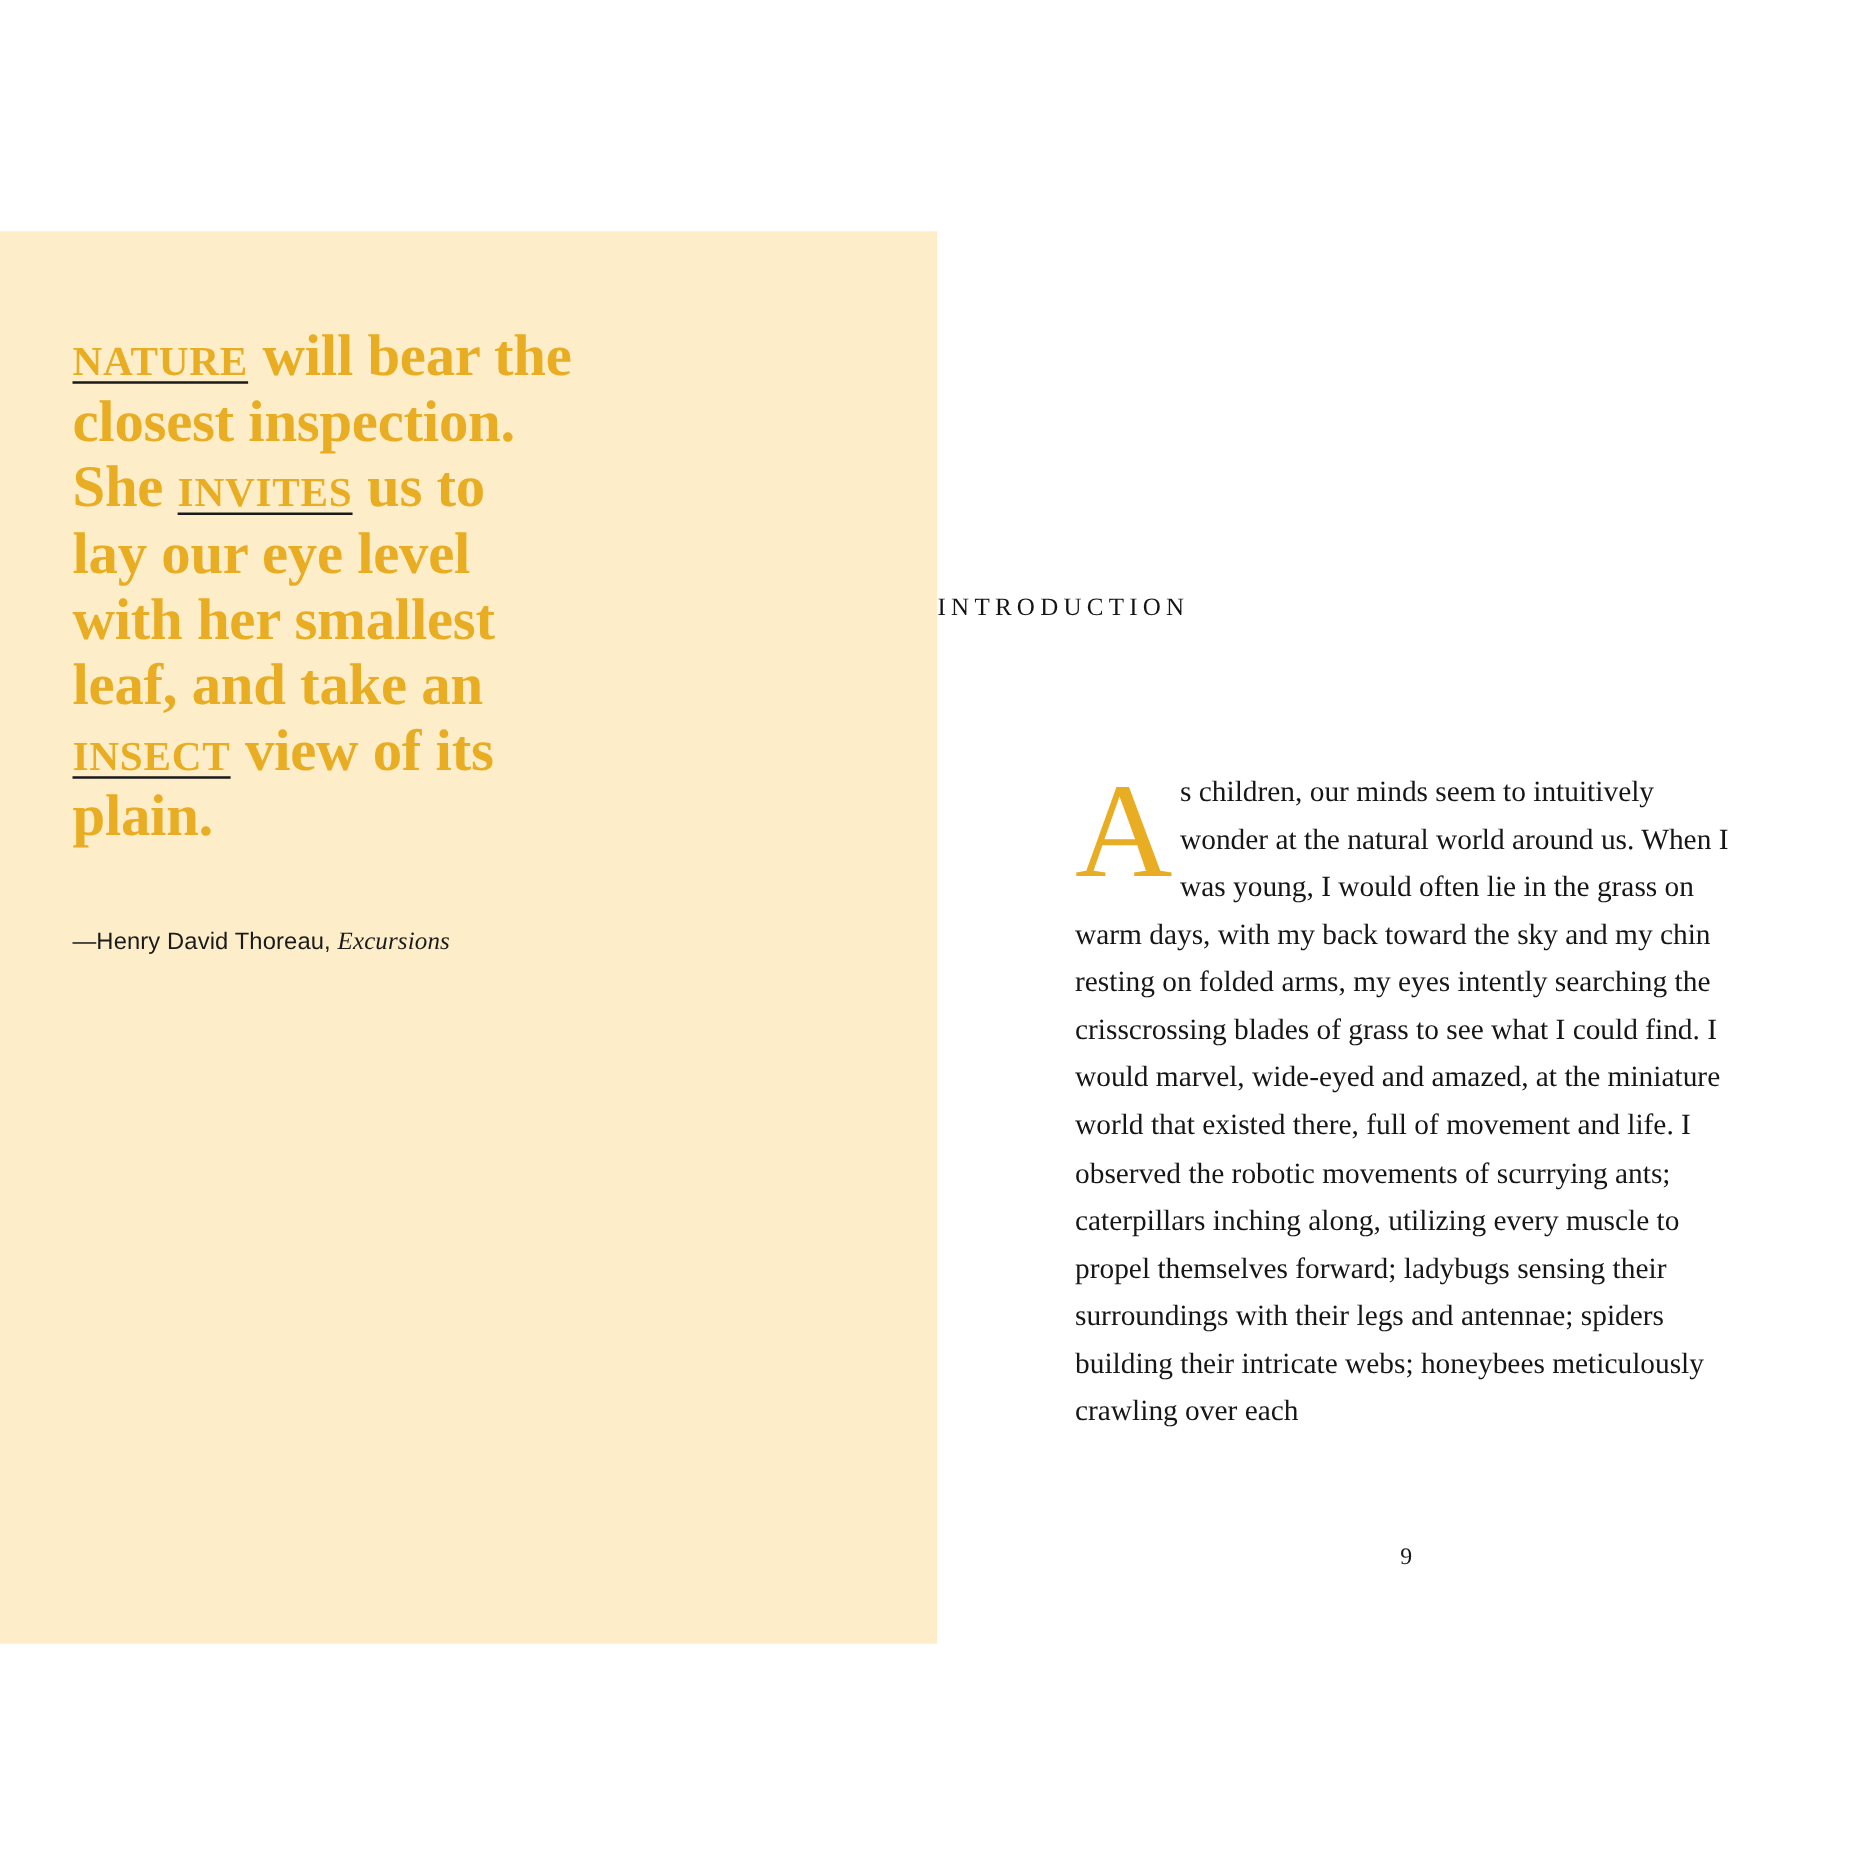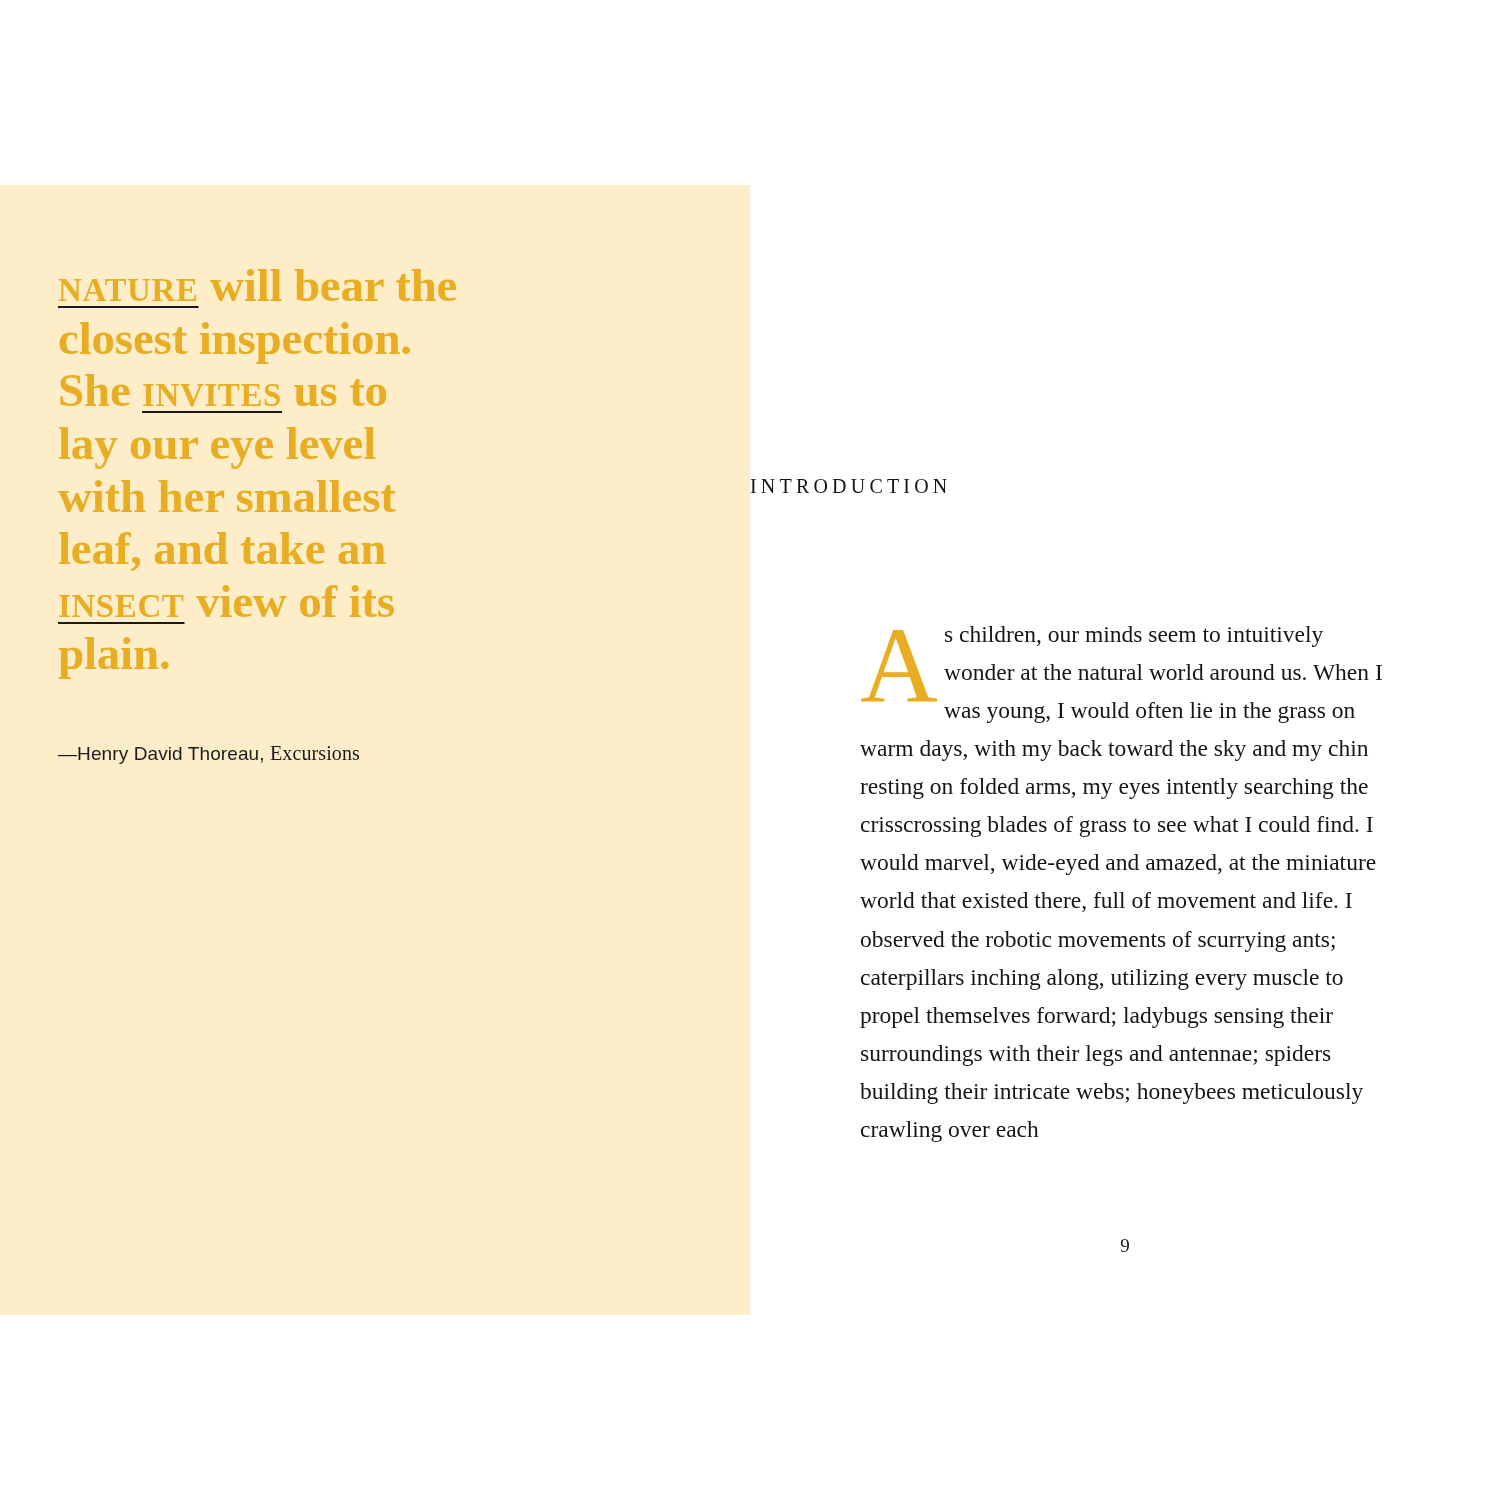--- a/index.html
+++ b/index.html
@@ -60,20 +60,21 @@
 
   .attribution {
     margin-top: 62px;
     font-family: "Liberation Sans", sans-serif;
     font-size: 19px;
     color: #1b1b1b;
     letter-spacing: 0.1px;
   }
   .attribution .work {
     font-family: "Liberation Serif", serif;
+    font-style: italic;
     font-size: 20px;
   }
 
   
   .page-right {
     position: absolute;
     left: 750px;
     top: 185px;
     width: 750px;
     height: 1130px;

